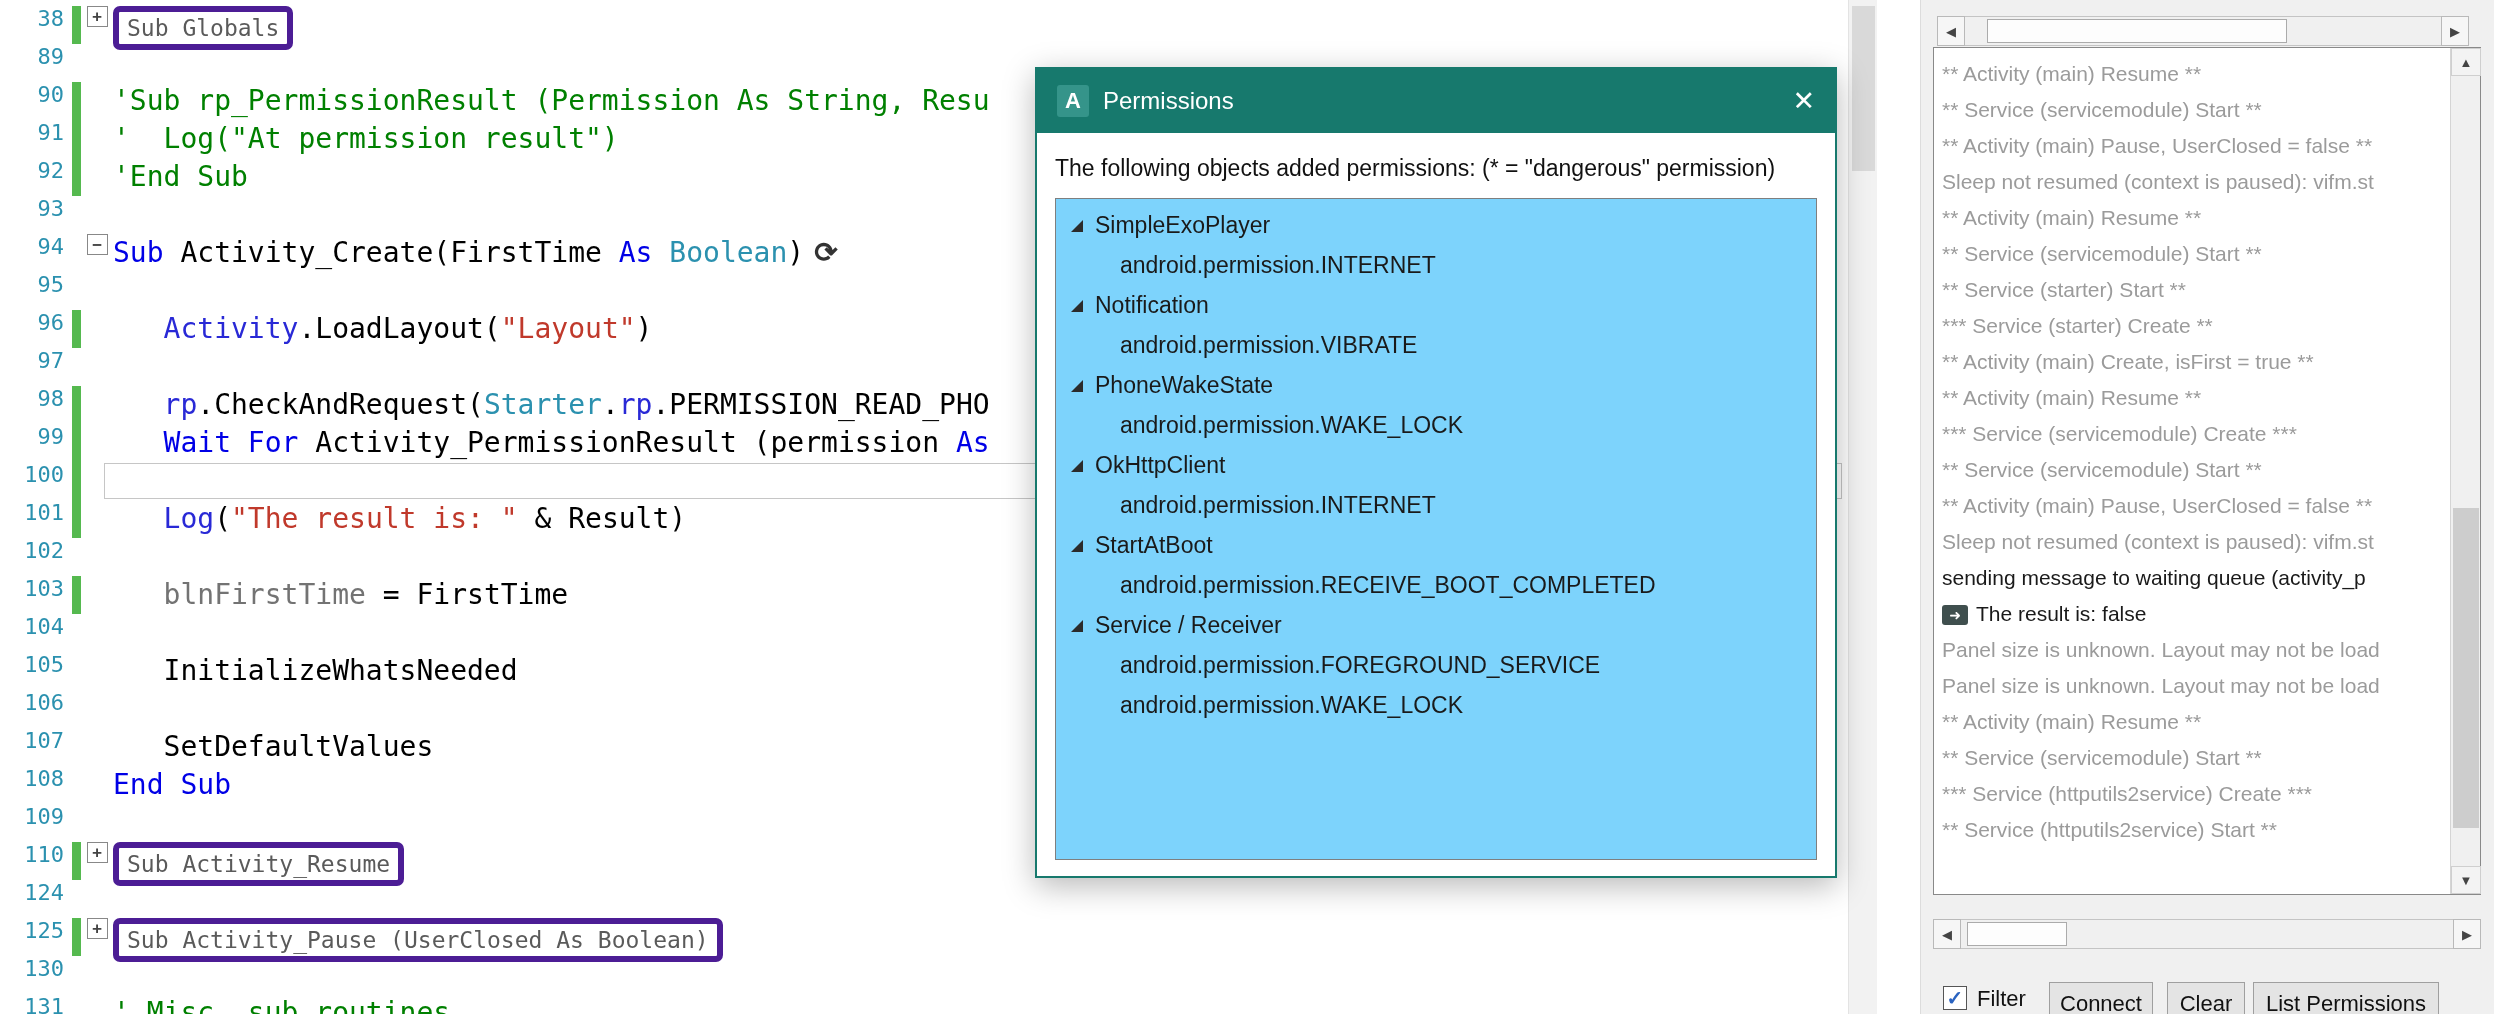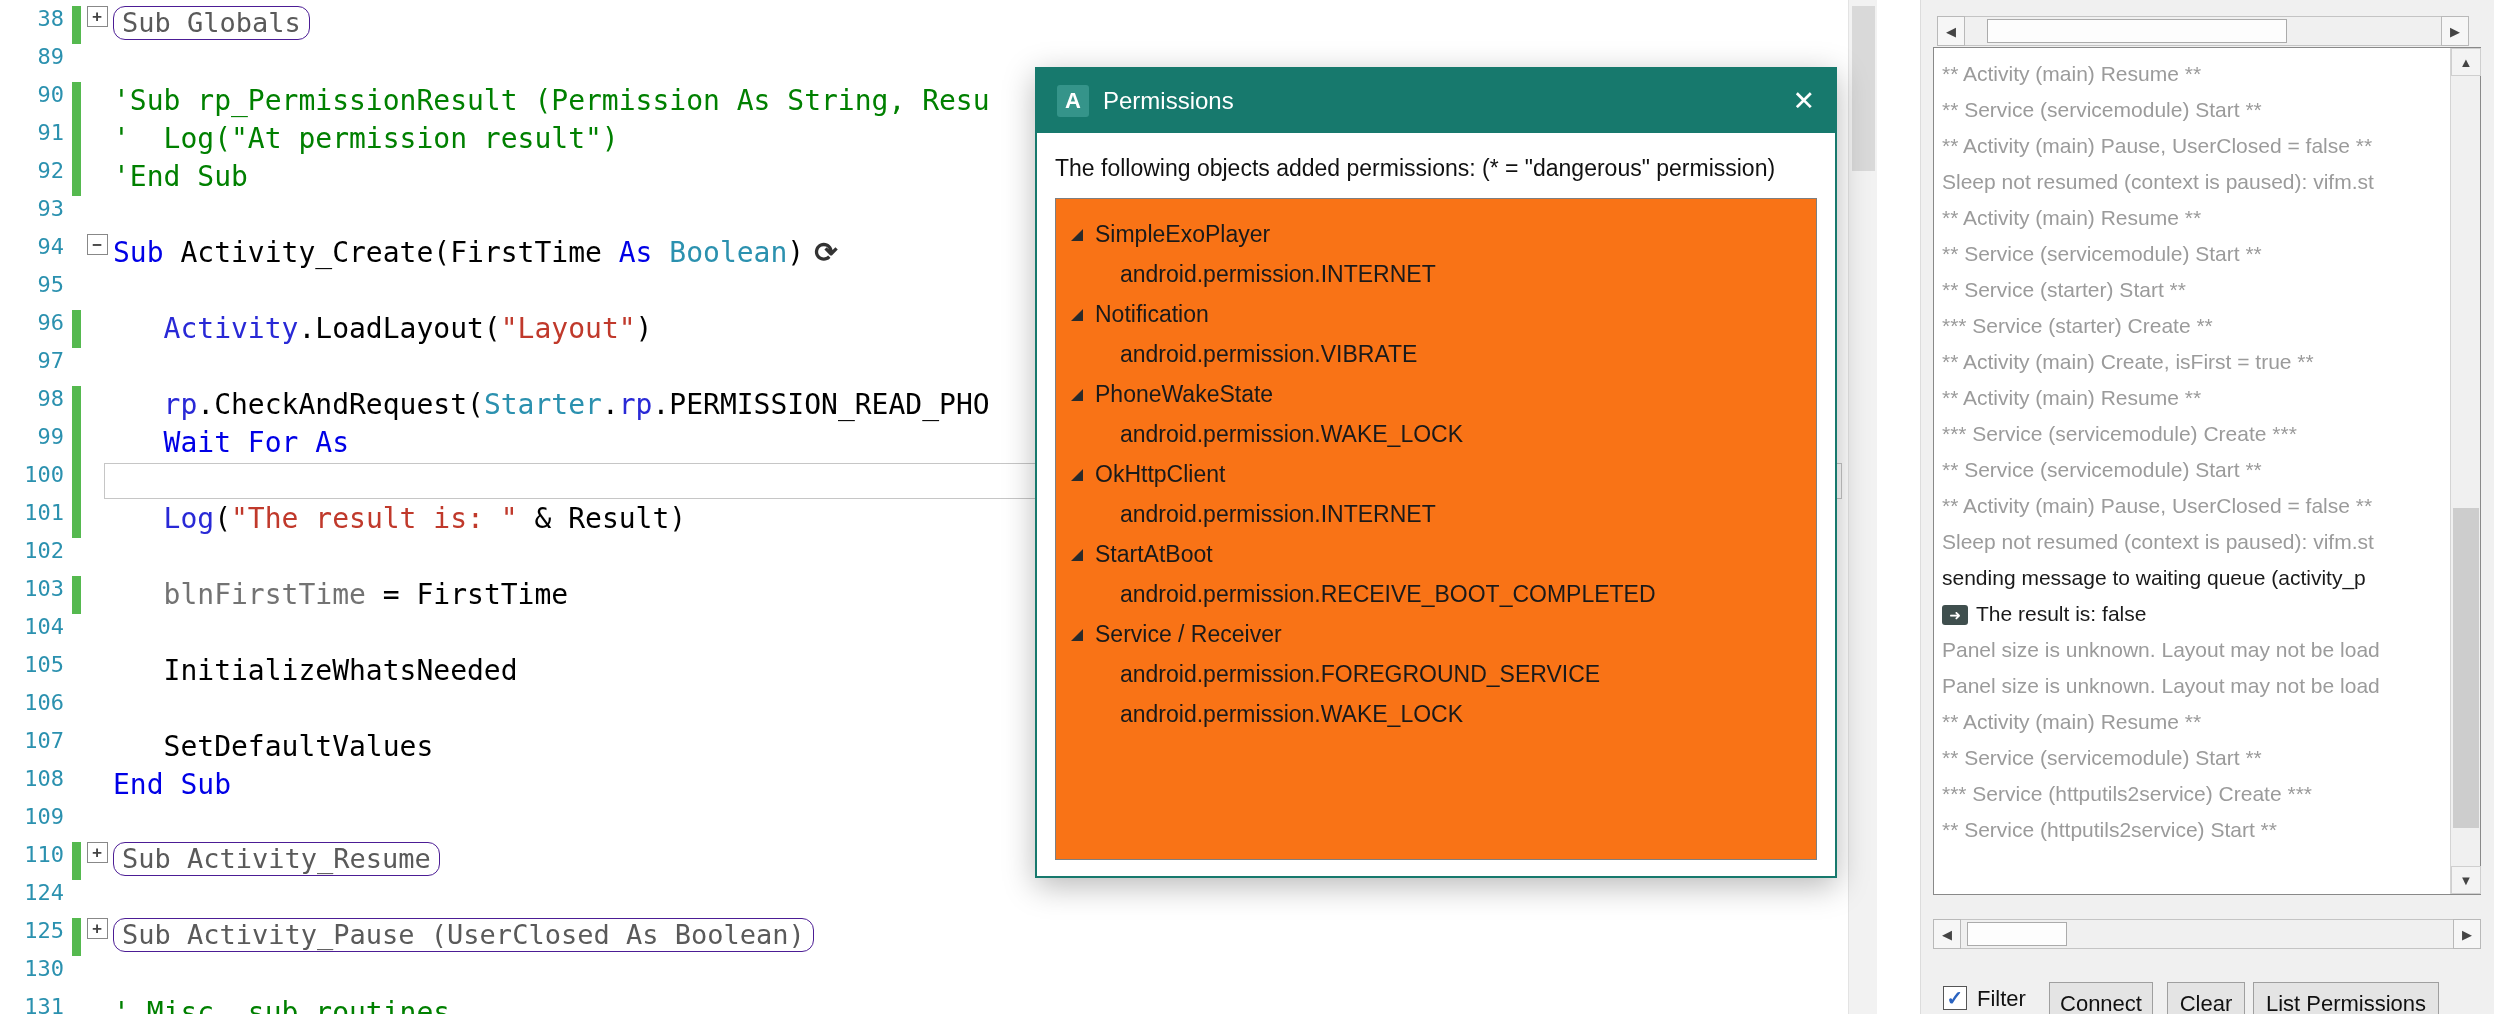--- a/index.html
+++ b/index.html
@@ -17,21 +17,21 @@
            font:bold 16px "DejaVu Sans Mono",monospace;display:flex;align-items:center;justify-content:center}
   .code-text{font:28px/38px "DejaVu Sans Mono",monospace;white-space:pre;color:#000;display:flex;align-items:center}
   .c-com{color:#008000}
   .c-kw{color:#0000E6}
   .c-obj{color:#2929D6}
   .c-var{color:#737373}
   .c-type{color:#2B91AF}
   .c-str{color:#C0392B}
   .c-plain{color:#000}
   .c-bold{color:#000;font-weight:normal}
-  .boxed{border:1px solid #4c1d95;border-radius:12px;color:#5a5a5a;padding:0 8px;font-size:27px;line-height:32px}
+  .boxed{border:6px solid #4c1d95;border-radius:7px;color:#5a5a5a;padding:0 8px;font-size:23px;line-height:32px}
   .current-box{position:absolute;left:104px;top:1px;width:1738px;height:36px;border:1px solid #c6c6c6;pointer-events:none}
   .resumable-icon{color:#333;font-size:28px;margin-left:10px;font-weight:bold}
 
   #editor-vscroll{position:absolute;left:1848px;top:0;width:29px;height:1014px;background:#f2f2f2;border-left:1px solid #e3e3e3}
   #editor-vscroll .vthumb{position:absolute;left:3px;top:6px;width:23px;height:165px;background:#d9d9d9}
 
   
   #right-panel{position:absolute;left:1920px;top:0;width:574px;height:1014px;background:#f0f0f0;border-left:1px solid #dcdcdc}
   .hscroll{position:absolute;height:30px;display:flex}
   #top-hscroll{left:16px;top:16px;width:532px}
@@ -67,21 +67,21 @@
 
   
   #dialog{position:absolute;left:1035px;top:67px;width:802px;height:811px;background:#fff;
           border:2px solid #17796d;box-shadow:0 8px 30px rgba(0,0,0,.28);z-index:10}
   .dlg-title{height:64px;background:#17796d;display:flex;align-items:center;padding:0 20px;gap:14px}
   .dlg-logo{width:32px;height:32px;background:#35948a;color:#fff;font-weight:bold;font-size:22px;border-radius:3px;
             display:flex;align-items:center;justify-content:center;flex:0 0 auto}
   .dlg-title-text{color:#fff;font-size:24px}
   .dlg-close{margin-left:auto;color:#fff;font-size:27px;cursor:default}
   .dlg-instruction{padding:22px 18px 16px;font-size:23px;color:#111}
-  .dlg-list{margin:0 18px;height:662px;border:1px solid #7f7f7f;overflow:hidden;padding-top:15px;background:#f97316}
+  .dlg-list{margin:0 18px;height:662px;border:1px solid #7f7f7f;overflow:hidden;padding-top:6px;background:#7dd3fc}
   .tree-parent{display:flex;align-items:center;height:40px;padding-left:14px;font-size:23px;color:#1a1a1a}
   .tree-tri{margin-right:12px;flex:0 0 auto}
   .tree-child{height:40px;line-height:40px;padding-left:64px;font-size:23px;color:#1a1a1a;white-space:nowrap}
 </style>
 </head>
 <body>
 
 <div id="editor">
   <div id="code-lines">
       <div class="code-line">
@@ -151,21 +151,21 @@
       <div class="code-line">
         <span class="gutter">98</span>
         <span class="bar green"></span>
         <span class="fold"></span>
         <span class="code-text"><span class="c-plain">   </span><span class="c-obj">rp</span><span class="c-plain">.CheckAndRequest(</span><span class="c-type">Starter</span><span class="c-plain">.</span><span class="c-obj">rp</span><span class="c-plain">.PERMISSION_READ_PHO</span></span>
       </div>
       <div class="code-line">
         <span class="gutter">99</span>
         <span class="bar green"></span>
         <span class="fold"></span>
-        <span class="code-text"><span class="c-plain">   </span><span class="c-kw">Wait For </span><span class="c-kw">As</span></span>
+        <span class="code-text"><span class="c-plain">   </span><span class="c-kw">Wait For </span><span class="c-plain">Activity_PermissionResult (permission </span><span class="c-kw">As</span></span>
       </div>
       <div class="code-line">
         <span class="gutter">100</span>
         <span class="bar green"></span>
         <span class="fold"></span>
         <span class="code-text"></span>
         <div class="current-box"></div>
       </div>
       <div class="code-line">
         <span class="gutter">101</span>

